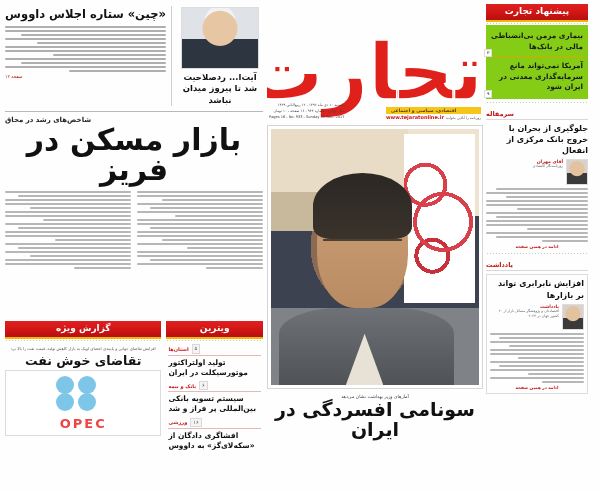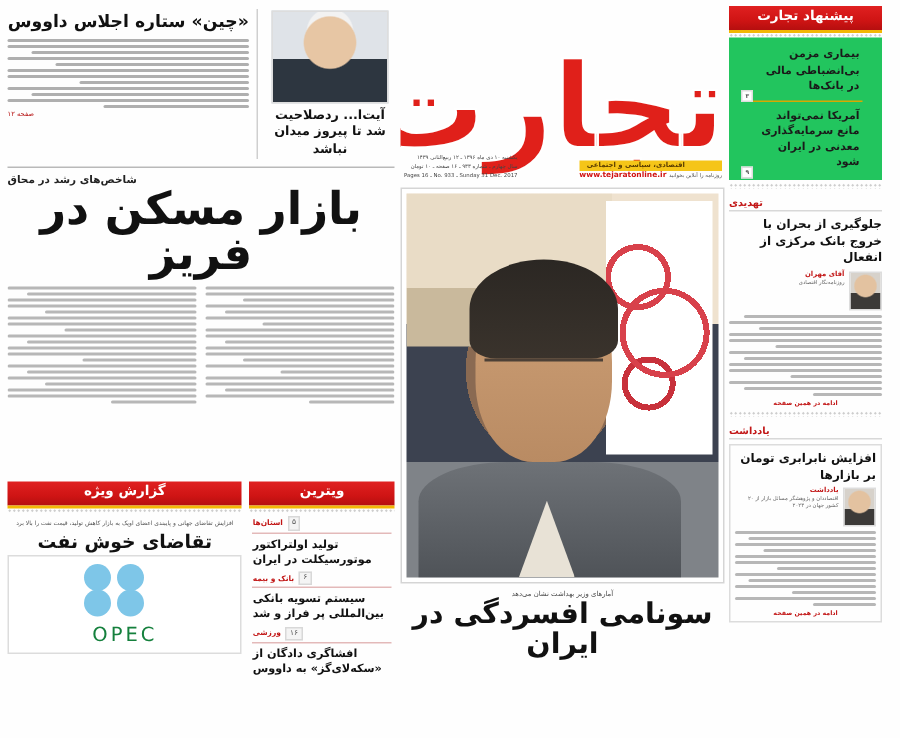--- a/index.html
+++ b/index.html
@@ -223,21 +223,21 @@
 
   .cap-kicker { font-size:4.6px; color:#444; text-align:center; margin-top:5px; }
   .cap-title {
     font-size:19px; font-weight:bold; color:#111; text-align:center;
     line-height:1.05; margin-top:1px; letter-spacing:-.5px;
   }
 
   
   .col-left { width: 104px; display:flex; flex-direction:column; padding: 0 1px; }
 
-  .sugg-box { background:#22c55e; padding: 2px 13px; }
+  .sugg-box { background:#84cc16; padding: 2px 3px; }
   .sugg-item {
     font-size:7.3px; font-weight:bold; color:#1a1a1a; line-height:1.45;
     text-align:right; padding: 4px 2px 4px 2px;
     border-bottom: 1px solid #d9a800; position:relative;
   }
   .sugg-item:last-child { border-bottom:none; }
   .sugg-item span.n {
     position:absolute; left:-5px; bottom:-1px;
     font-size:4px; color:#555; background:#fff; border:1px solid #ddd;
     padding:0 2px;
@@ -363,21 +363,21 @@
         <div class="special-kicker">افزایش تقاضای جهانی و پایبندی اعضای اوپک به بازار کاهش تولید، قیمت نفت را بالا برد</div>
         <div class="special-title">تقاضای خوش نفت</div>
         <div class="opec-box">
           <svg class="opec-logo" width="96" height="40" viewBox="0 0 96 40">
             <circle cx="30" cy="10" r="9" fill="#7ec6e8"></circle>
             <circle cx="52" cy="10" r="9" fill="#7ec6e8"></circle>
             <circle cx="30" cy="27" r="9" fill="#7ec6e8"></circle>
             <circle cx="52" cy="27" r="9" fill="#7ec6e8"></circle>
             <rect x="40" y="2" width="3" height="33" fill="#ffffff"></rect>
           </svg>
-          <div style="font-size:13px;font-weight:normal;color:#15803d;letter-spacing:2px;margin-top:1px">OPEC</div>
+          <div style="font-size:13px;font-weight:bold;color:#ef4444;letter-spacing:2px;margin-top:1px">OPEC</div>
         </div>
       </div>
 
       <div class="sec-vitrin">
         <div class="red-head">ویترین</div>
         <div class="dotline" style="height:3px"></div>
 
         <div class="vit-item">
           <div class="vit-tagrow">
             <span class="vit-tag">استان‌ها</span>
@@ -453,21 +453,21 @@
       </div>
       <div class="sugg-item">
         <span>آمریکا نمی‌تواند مانع سرمایه‌گذاری معدنی در ایران شود</span>
         <span class="n">۹</span>
       </div>
     </div>
 
     <div class="dotline" style="height:4px;margin-top:2px"></div>
 
     <div class="blk">
-      <div class="blk-head">تهدیدی</div>
+      <div class="blk-head">سرمقاله</div>
       <div class="blk-title">جلوگیری از بحران با خروج بانک مرکزی از انفعال</div>
       <div class="blk-author">
         <div class="blk-author-txt">
           <div class="blk-author-name">آقای مهران</div>
           <div class="blk-author-role">روزنامه‌نگار اقتصادی</div>
         </div>
         <div class="mini-photo"></div>
       </div>
       <div class="blk-body faux">
         <i class="s90"></i>
@@ -486,21 +486,21 @@
           <i class="s45"></i>
       </div>
       <div class="blk-more">ادامه در همین صفحه</div>
     </div>
 
     <div class="dotline" style="height:4px;margin-top:3px"></div>
 
     <div class="blk">
       <div class="blk-head">یادداشت</div>
       <div class="note-card">
-        <div class="blk-title">افزایش نابرابری تومان بر بازارها</div>
+        <div class="blk-title">افزایش نابرابری تواند بر بازارها</div>
         <div class="blk-author">
           <div class="blk-author-txt">
             <div class="blk-author-name">یادداشت</div>
             <div class="blk-author-role">اقتصاددان و پژوهشگر مسائل بازار از ۲۰ کشور جهان در ۲۰۲۳</div>
           </div>
           <div class="mini-photo"></div>
         </div>
         <div class="blk-body faux">
           <i class="s100"></i>
             <i class="s90"></i>

